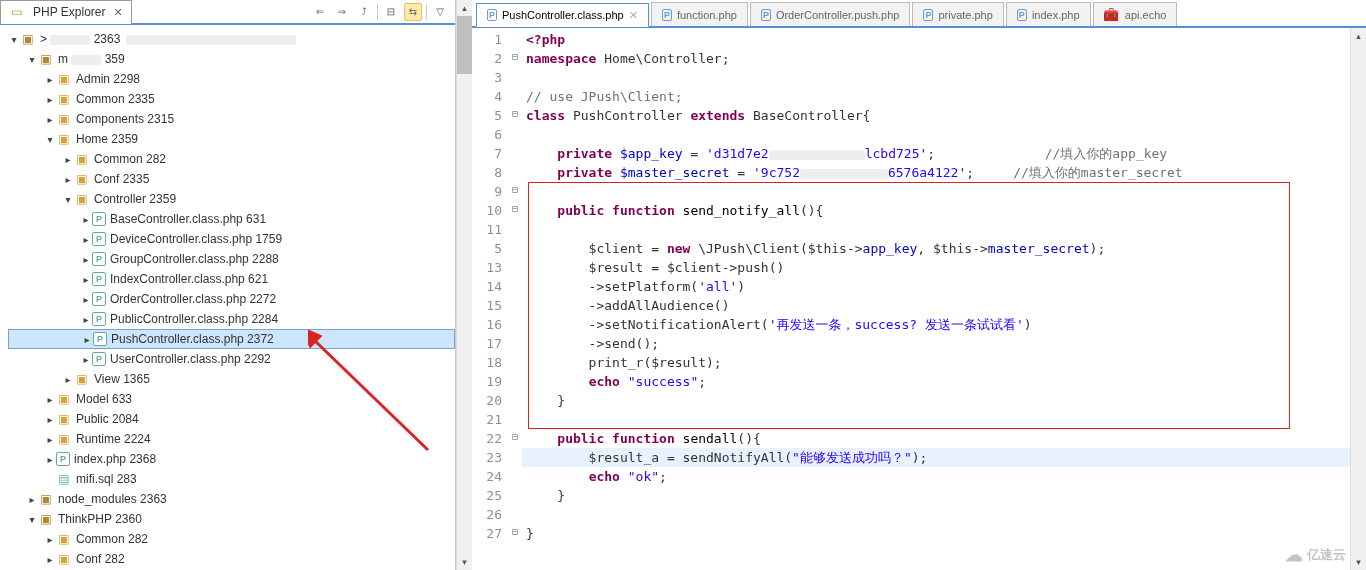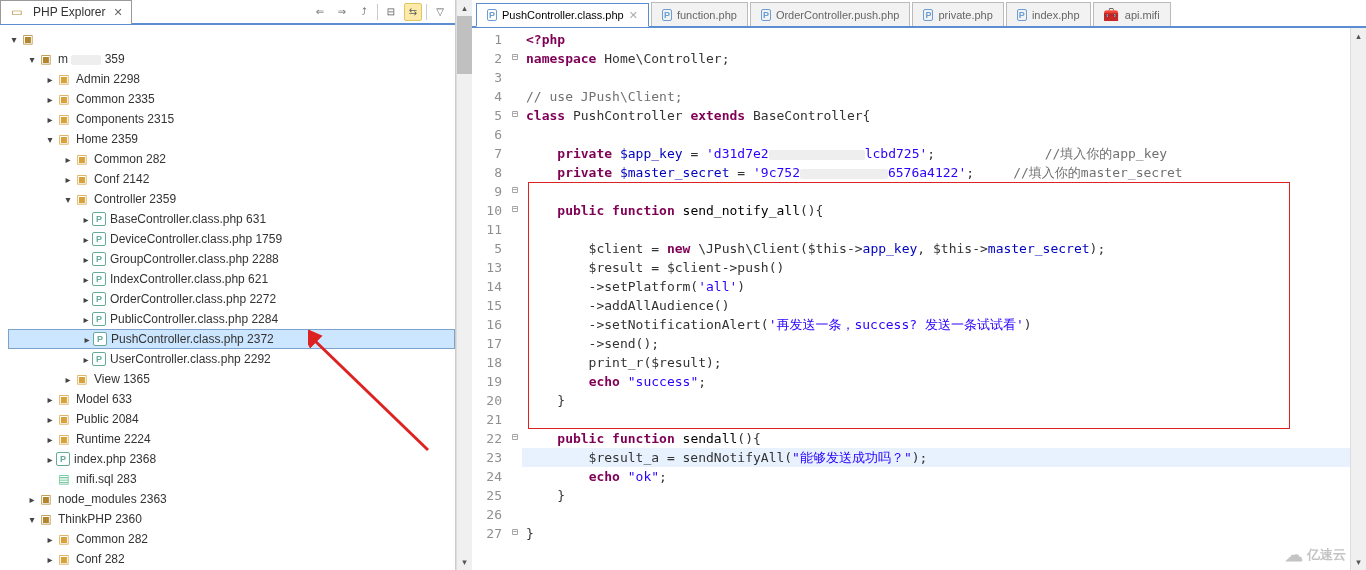--- a/index.html
+++ b/index.html
@@ -88,20 +88,21 @@
         <span class="btn">
             <span class="sm">▽</span>
           </span>
       </div>
     </div>
     <div class="tree" id="tree">
         <div class="tree-row">
           <span class="indent" style="width:0px"></span>
           <span class="exp">▾</span>
           <span class="icn folder-pkg">▣</span>
+          <span> &gt;  <span class="blurline" style="width:40px"></span> 2363<span class="blurline" style="width:170px;margin-left:6px"></span></span>
         </div>
         <div class="tree-row">
           <span class="indent" style="width:18px"></span>
           <span class="exp">▾</span>
           <span class="icn folder-pkg">▣</span>
           <span>m <span class="blurline" style="width:30px"></span> 359</span>
         </div>
         <div class="tree-row">
           <span class="indent" style="width:36px"></span>
           <span class="exp">▸</span>
@@ -129,21 +130,21 @@
         <div class="tree-row">
           <span class="indent" style="width:54px"></span>
           <span class="exp">▸</span>
           <span class="icn folder-icn">▣</span>
           <span>Common 282</span>
         </div>
         <div class="tree-row">
           <span class="indent" style="width:54px"></span>
           <span class="exp">▸</span>
           <span class="icn folder-icn lock-deco">▣</span>
-          <span>Conf 2142</span>
+          <span>Conf 2335</span>
         </div>
         <div class="tree-row">
           <span class="indent" style="width:54px"></span>
           <span class="exp">▾</span>
           <span class="icn folder-icn">▣</span>
           <span>Controller 2359</span>
         </div>
         <div class="tree-row">
           <span class="indent" style="width:72px"></span>
           <span class="exp">▸</span>
@@ -287,21 +288,21 @@
         <div class="editor-tab">
           <span class="php">P</span>
           <span>private.php</span>
         </div>
         <div class="editor-tab">
           <span class="php">P</span>
           <span>index.php</span>
         </div>
         <div class="editor-tab">
           <span class="api-icn">🧰</span>
-          <span>api.mifi</span>
+          <span>api.echo</span>
         </div>
       </div>
     <div class="editor-body">
       <div class="gutter" id="gutter">
           <div>1</div>
           <div>2</div>
           <div>3</div>
           <div>4</div>
           <div>5</div>
           <div>6</div>

